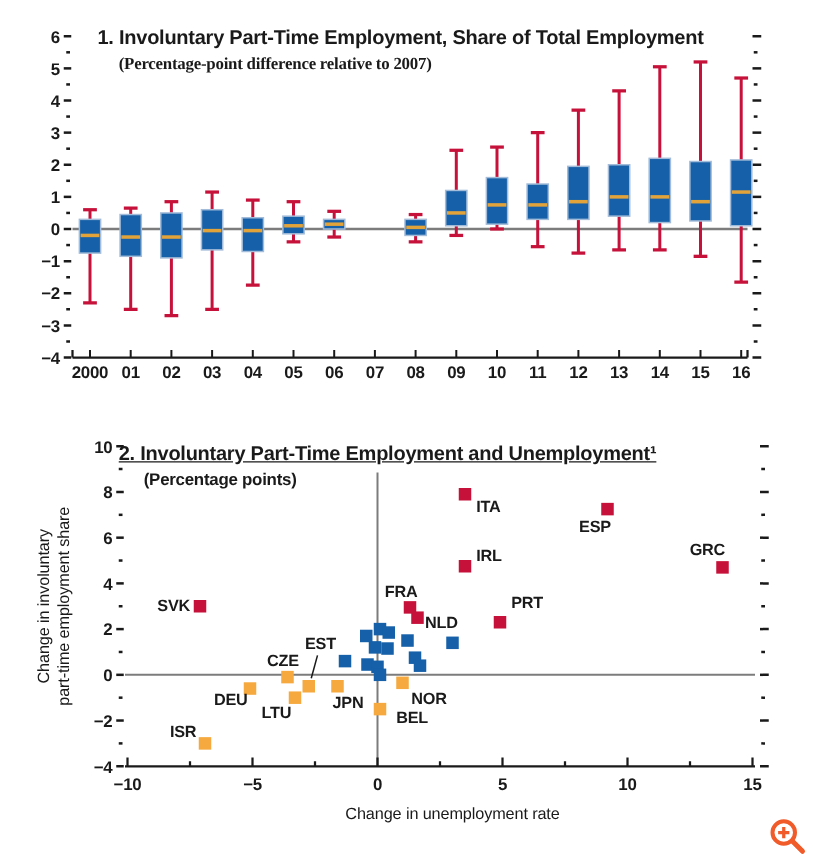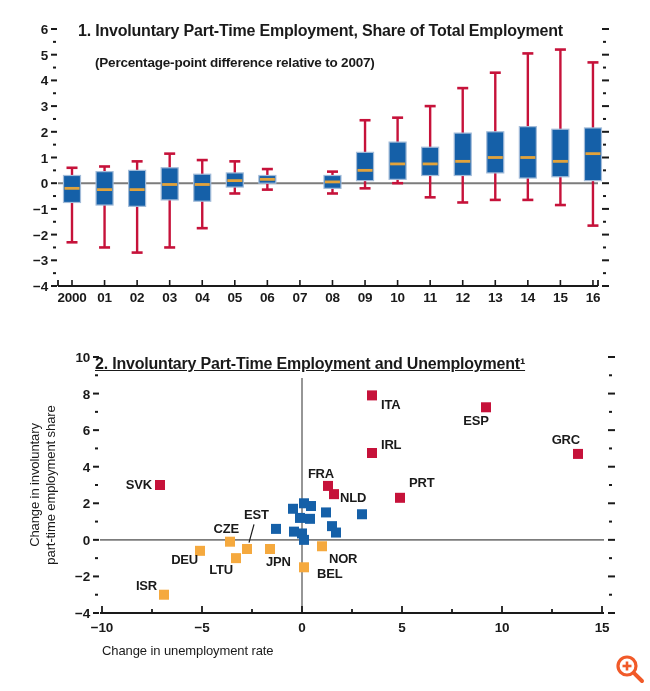--- a/index.html
+++ b/index.html
@@ -4,24 +4,24 @@
 <style>
   html,body{margin:0;padding:0;background:#ffffff;}
   .page{position:relative;width:650px;height:691px;background:#fff;overflow:hidden;
         font-family:"Liberation Sans",sans-serif;color:#1a1a1a;}
   svg{position:absolute;left:0;}
   .txt{position:absolute;white-space:nowrap;letter-spacing:-0.2px;}
   .chart-title{font-size:16px;font-weight:bold;}
   .chart-subtitle{font-size:13.5px;font-weight:bold;}
   .axis-title{font-size:13px;font-weight:normal;letter-spacing:-0.1px;}
   #p1-title{left:78px;top:22px;}
-  #p1-subtitle{left:95px;top:55px;}
+  #p1-subtitle{left:95px;top:43px;font-family:Liberation Serif, serif;}
   #p2-title{left:95px;top:355px;text-decoration:underline;}
   #p2-subtitle{left:115px;top:376px;}
-  #p2-xlabel{left:102px;top:643px;width:500px;}
+  #p2-xlabel{left:112px;top:643px;width:500px;text-align:center;}
   #p2-ylabel{left:-97px;top:469px;width:280px;height:32px;text-align:center;
              transform:rotate(-90deg);line-height:15.5px;}
   .zoom-badge{position:absolute;left:609px;top:648px;width:40px;height:40px;cursor:pointer;}
 </style>
 </head>
 <body>
 
 <div class="page">
 
   <svg id="chart1" width="650" height="325" style="top:0;">
@@ -339,20 +339,21 @@
       <text x="244" y="189" fill="#1A1A1A" text-anchor="start" font-size="13" font-weight="bold" font-family="&quot;Liberation Sans&quot;,sans-serif" letter-spacing="-0.2">EST</text>
       <text x="266" y="236" fill="#1A1A1A" text-anchor="start" font-size="13" font-weight="bold" font-family="&quot;Liberation Sans&quot;,sans-serif" letter-spacing="-0.2">JPN</text>
       <text x="329" y="233.25714285714287" fill="#1A1A1A" text-anchor="start" font-size="13" font-weight="bold" font-family="&quot;Liberation Sans&quot;,sans-serif" letter-spacing="-0.2">NOR</text>
       <text x="317" y="248.28571428571428" fill="#1A1A1A" text-anchor="start" font-size="13" font-weight="bold" font-family="&quot;Liberation Sans&quot;,sans-serif" letter-spacing="-0.2">BEL</text>
     </svg>
 
   <div class="txt chart-title" id="p1-title">1. Involuntary Part-Time Employment, Share of Total Employment</div>
   <div class="txt chart-subtitle" id="p1-subtitle">(Percentage-point difference relative to 2007)</div>
 
   <div class="txt chart-title" id="p2-title">2. Involuntary Part-Time Employment and Unemployment¹</div>
+  <div class="txt chart-subtitle" id="p2-subtitle">(Percentage points)</div>
 
   <div class="txt axis-title" id="p2-xlabel">Change in unemployment rate</div>
 
   <div class="axis-title" id="p2-ylabel" style="position:absolute;">
     <div>Change in involuntary</div>
     <div>part-time employment share</div>
   </div>
 
   <div class="zoom-badge">
     <svg width="40" height="40">

